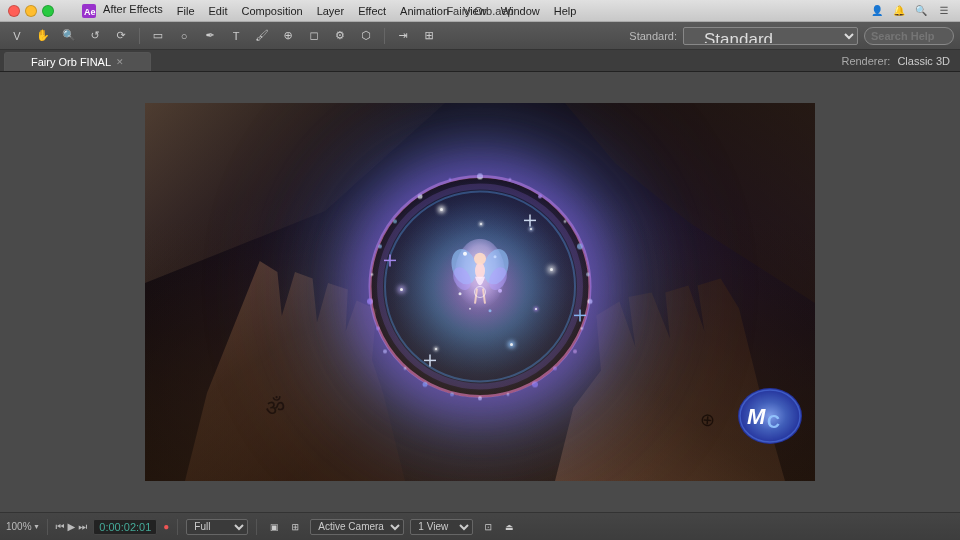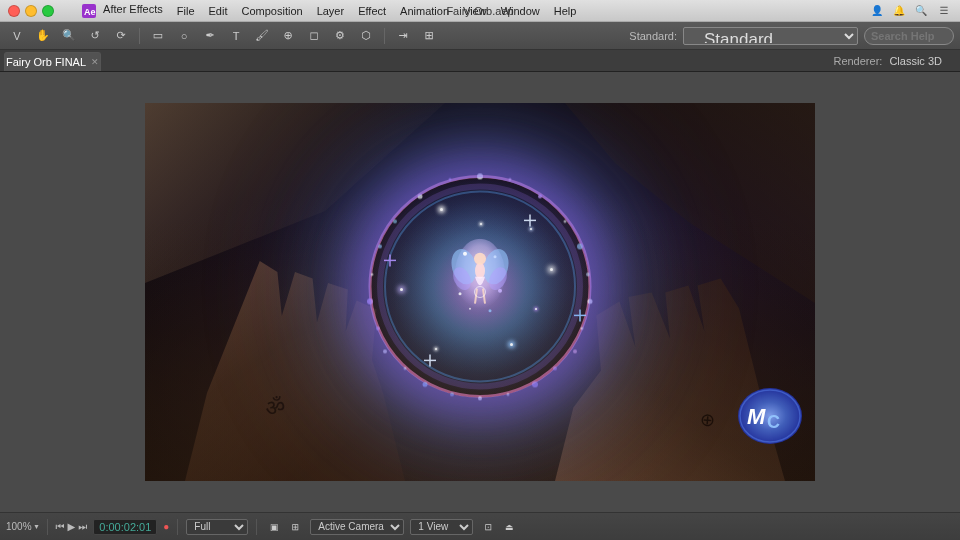--- a/index.html
+++ b/index.html
@@ -146,42 +146,42 @@
       background: #3d3d3d;
       display: flex;
       align-items: flex-end;
       padding-left: 4px;
       border-bottom: 1px solid #222;
     }
     .comp-tab {
       background: #4a4a4a;
       border: 1px solid #555;
       border-bottom: none;
-      padding: 2px 1px;
+      padding: 2px 26px;
       font-size: 11px;
       color: #ccc;
       cursor: pointer;
       display: flex;
       align-items: center;
       gap: 5px;
       height: 19px;
       border-radius: 3px 3px 0 0;
     }
     .comp-tab.active {
       background: #525252;
       color: #fff;
     }
     .comp-tab-close {
       font-size: 9px;
       color: #999;
       cursor: pointer;
     }
     .renderer-info {
       margin-left: auto;
-      padding-right: 18px;
+      padding-right: 10px;
       font-size: 11px;
       color: #aaa;
       align-self: center;
     }
 
     
     #main-area {
       height: calc(540px - 22px - 28px - 22px - 28px);
       background: #4a4a4a;
       display: flex;

